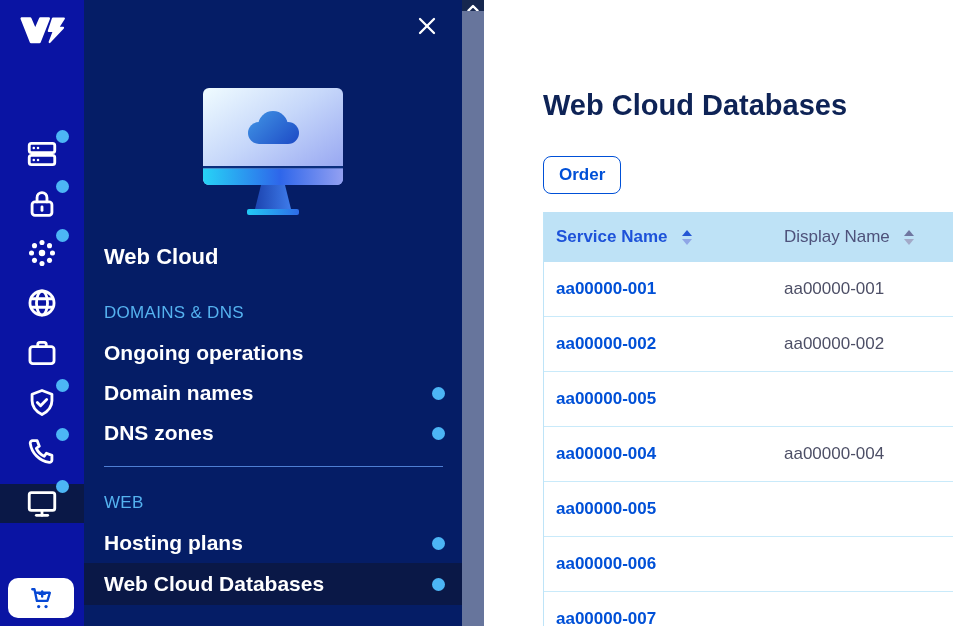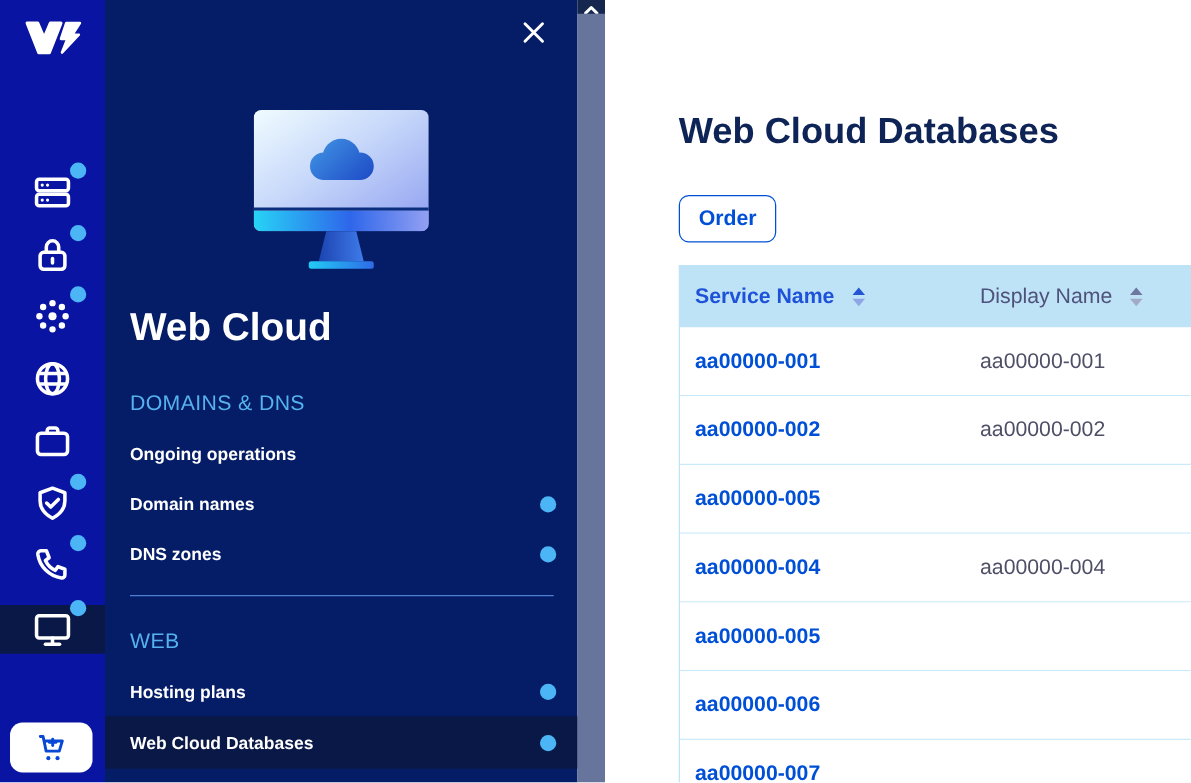--- a/index.html
+++ b/index.html
@@ -20,27 +20,27 @@
                  background: #ffffff; border: none; border-radius: 10px;
                  display: flex; align-items: center; justify-content: center; cursor: pointer; }
   .cart-button svg { width: 28px; height: 28px; }
 
   
   .flyout { position: relative; width: 378px; flex-shrink: 0; background: #051D66; color: #fff; }
   .close-btn { position: absolute; top: 13px; right: 21px; width: 28px; height: 28px;
                background: transparent; border: none; cursor: pointer; }
   .close-btn svg { width: 24px; height: 24px; }
   .illus { width: 150px; height: 130px; margin: 88px auto 0; display: block; }
-  .flyout-title { margin: 26px 0 0 20px; font-size: 31px; font-weight: 700; color: #fff; }
+  .flyout-title { margin: 26px 0 0 20px; font-size: 22px; font-weight: 700; color: #fff; }
   .menu { margin-top: 9px; }
   .menu-section-label { margin: 26px 25px 10px 20px; font-size: 17px; font-weight: 400;
                         color: #55B2EF; letter-spacing: 0.3px; }
   .menu-section-label.first { margin-top: 33px; }
   .menu-item { height: 40px; display: flex; align-items: center; justify-content: space-between;
-               padding: 0 17px 0 20px; font-size: 14px; font-weight: 700; color: #fff;
+               padding: 0 17px 0 20px; font-size: 21px; font-weight: 700; color: #fff;
                cursor: pointer; }
   .menu-item.active { height: 42px; background: #0A1847; }
   .menu-dot { width: 13px; height: 13px; border-radius: 50%; background: #4CB5F5; flex-shrink: 0; }
   .menu-divider { height: 1px; background: #5C8FE6; margin: 13px 19px 0 20px; opacity: 0.85; }
 
   
   .scrollbar { position: relative; width: 22px; flex-shrink: 0; background: #67759C; cursor: pointer; }
   .scroll-btn { position: absolute; top: 0; left: 0; width: 22px; height: 11px; background: #16274F;
                 display: flex; align-items: center; justify-content: center; border: none; padding: 0;
                 cursor: pointer; overflow: hidden; }

